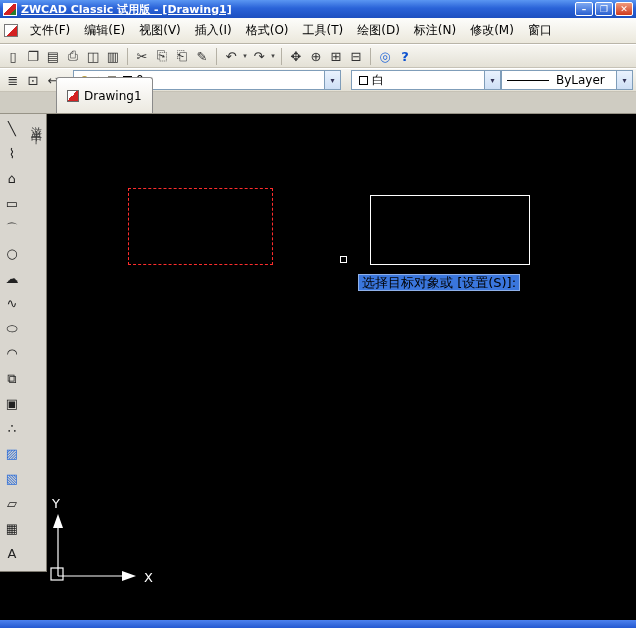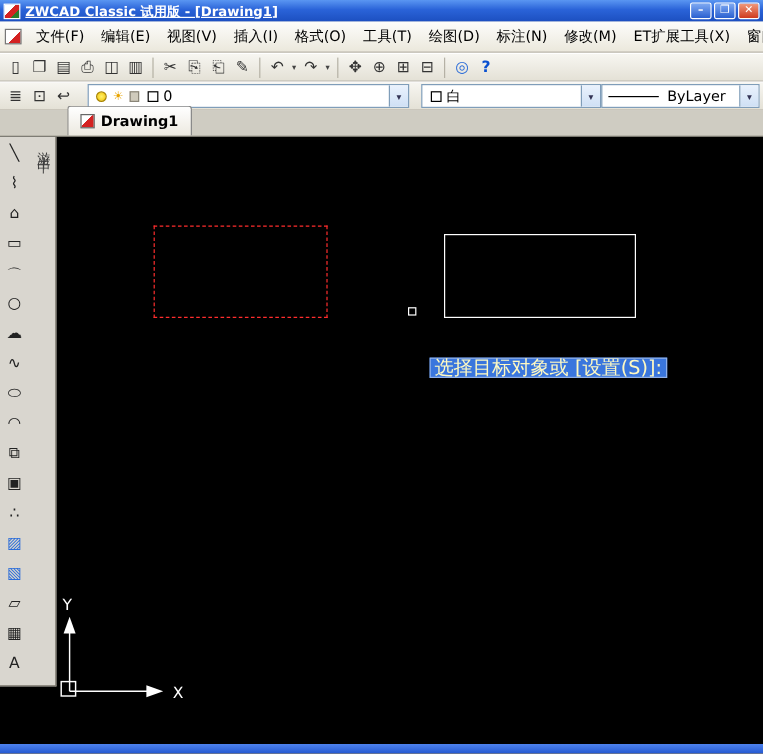--- a/index.html
+++ b/index.html
@@ -75,23 +75,23 @@
   .lock { width:8px; height:9px; background:#cfcabb; border:1px solid #8a8578; margin:0 3px; flex:0 0 auto; }
   .swatch { width:9px; height:9px; border:1px solid #000; background:#fff; margin:0 4px; flex:0 0 auto; }
   .lt-line { width:42px; height:1px; background:#000; margin:0 7px 0 2px; flex:0 0 auto; }
 
   
   .tabbar {
     height:22px; background:#cfccc2; border-bottom:1px solid #979387;
     display:flex; align-items:flex-end; padding-left:56px; white-space:nowrap;
   }
   .tab {
-    height:25px; display:flex; align-items:center; gap:5px; padding:0 10px;
+    height:36px; display:flex; align-items:center; gap:5px; padding:0 10px;
     background:linear-gradient(#ffffff,#ece9e0); border:1px solid #8a8a8a; border-bottom:none;
-    border-radius:3px 3px 0 0; font-size:12px; font-weight:bold; color:#000;
+    border-radius:3px 3px 0 0; font-size:12px; font-weight:normal; color:#000;
   }
   .tab-icon { width:12px; height:12px; border:1px solid #666;
     background:linear-gradient(135deg,#fff 45%,#d42222 45%); flex:0 0 auto; }
 
   
   .main { position:relative; height:506px; background:#000; overflow:hidden; }
   .canvas { position:absolute; inset:0; background:#000; }
 
   .left-panel {
     position:absolute; left:0; top:0; width:47px; height:458px;
@@ -105,23 +105,23 @@
   .side-strip { width:22px; padding-top:4px; display:flex; justify-content:center; }
   .strip-text { writing-mode:vertical-rl; text-orientation:upright; font-size:11px; color:#3a3a3a; letter-spacing:3px; }
 
   .rect-selected { position:absolute; left:128px; top:74px; width:145px; height:77px;
     border:1px dashed #ff2d2d; z-index:2; }
   .rect-object { position:absolute; left:370px; top:81px; width:160px; height:70px;
     border:1px solid #ffffff; z-index:2; }
   .pickbox { position:absolute; left:340px; top:142px; width:7px; height:7px;
     border:1px solid #ffffff; z-index:4; }
   .prompt {
-    position:absolute; left:358px; top:184px; z-index:5;
-    background:#3a76dd; color:#fef9c3; border:1px solid #8fb0e8;
-    font-size:16px; line-height:15px; padding:0 3px; white-space:nowrap;
+    position:absolute; left:358px; top:160px; z-index:5;
+    background:#3a76dd; color:#000000; border:1px solid #8fb0e8;
+    font-size:13px; line-height:15px; padding:0 3px; white-space:nowrap;
   }
   .ucs { position:absolute; left:38px; top:378px; z-index:2; }
   .ucs text { fill:#fff; font-size:13px; font-family:"DejaVu Sans",sans-serif; }
 
   
   .bottom-strip { height:8px; background:linear-gradient(#4d82ee,#2458d0); }
 </style>
 </head>
 <body>
 
@@ -139,21 +139,20 @@
     <span class="doc-icon"></span>
     <span class="menu-item">文件(F)</span>
     <span class="menu-item">编辑(E)</span>
     <span class="menu-item">视图(V)</span>
     <span class="menu-item">插入(I)</span>
     <span class="menu-item">格式(O)</span>
     <span class="menu-item">工具(T)</span>
     <span class="menu-item">绘图(D)</span>
     <span class="menu-item">标注(N)</span>
     <span class="menu-item">修改(M)</span>
-    <span class="menu-item">ET扩展工具(X)</span>
     <span class="menu-item">窗口</span>
   </div>
 
   <div class="toolbar">
     <span class="tb-btn">
         <span class="glyph">▯</span>
       </span>
     <span class="tb-btn">
         <span class="glyph">❐</span>
       </span>

